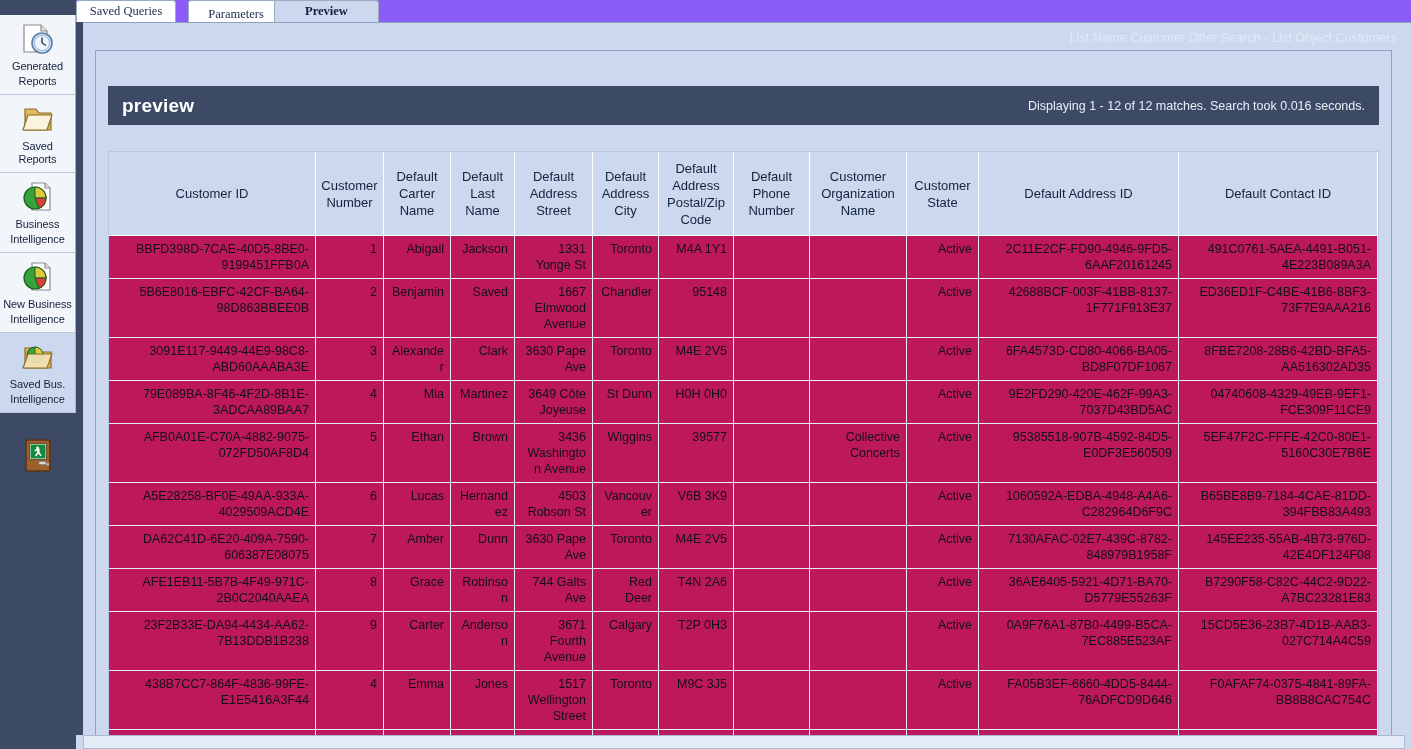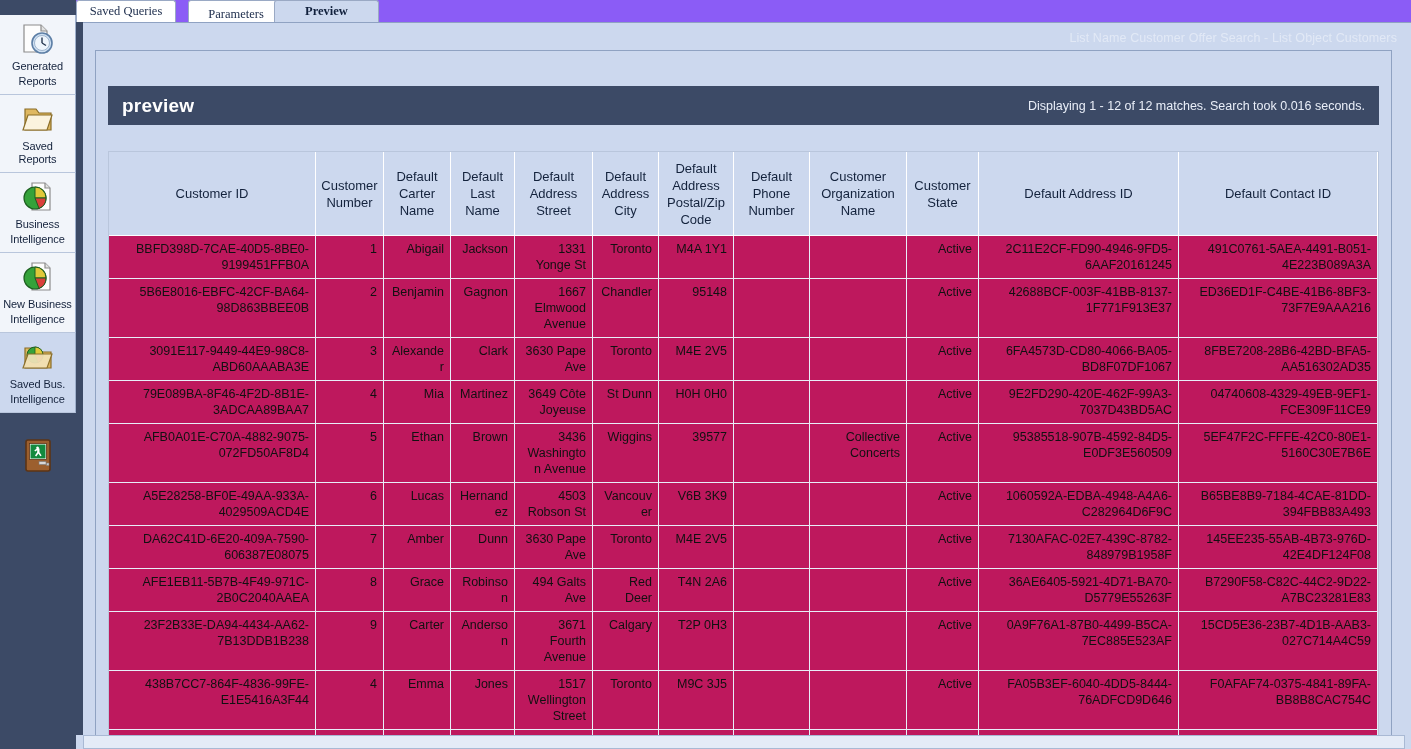--- a/index.html
+++ b/index.html
@@ -352,21 +352,21 @@
                 <td></td>
                 <td></td>
                 <td>Active</td>
                 <td>2C11E2CF-FD90-4946-9FD5-6AAF20161245</td>
                 <td>491C0761-5AEA-4491-B051-4E223B089A3A</td>
               </tr>
               <tr>
                 <td>5B6E8016-EBFC-42CF-BA64-98D863BBEE0B</td>
                 <td>2</td>
                 <td>Benjamin</td>
-                <td>Gagnon</td>
+                <td>Saved</td>
                 <td>1667 Elmwood Avenue</td>
                 <td>Chandler</td>
                 <td>95148</td>
                 <td></td>
                 <td></td>
                 <td>Active</td>
                 <td>42688BCF-003F-41BB-8137-1F771F913E37</td>
                 <td>ED36ED1F-C4BE-41B6-8BF3-73F7E9AAA216</td>
               </tr>
               <tr>
@@ -437,21 +437,21 @@
                 <td></td>
                 <td>Active</td>
                 <td>7130AFAC-02E7-439C-8782-848979B1958F</td>
                 <td>145EE235-55AB-4B73-976D-42E4DF124F08</td>
               </tr>
               <tr>
                 <td>AFE1EB11-5B7B-4F49-971C-2B0C2040AAEA</td>
                 <td>8</td>
                 <td>Grace</td>
                 <td>Robinson</td>
-                <td>494 Galts Ave</td>
+                <td>744 Galts Ave</td>
                 <td>Red Deer</td>
                 <td>T4N 2A6</td>
                 <td></td>
                 <td></td>
                 <td>Active</td>
                 <td>36AE6405-5921-4D71-BA70-D5779E55263F</td>
                 <td>B7290F58-C82C-44C2-9D22-A7BC23281E83</td>
               </tr>
               <tr>
                 <td>23F2B33E-DA94-4434-AA62-7B13DDB1B238</td>
@@ -471,21 +471,21 @@
                 <td>438B7CC7-864F-4836-99FE-E1E5416A3F44</td>
                 <td>4</td>
                 <td>Emma</td>
                 <td>Jones</td>
                 <td>1517 Wellington Street</td>
                 <td>Toronto</td>
                 <td>M9C 3J5</td>
                 <td></td>
                 <td></td>
                 <td>Active</td>
-                <td>FA05B3EF-6040-4DD5-8444-76ADFCD9D646</td>
+                <td>FA05B3EF-6660-4DD5-8444-76ADFCD9D646</td>
                 <td>F0AFAF74-0375-4841-89FA-BB8B8CAC754C</td>
               </tr>
               <tr>
                 <td>BD4E7485-EFB9-43AB-B309-FA205EC64CC5</td>
                 <td>11</td>
                 <td>Olena</td>
                 <td>QA</td>
                 <td>1 WestSt</td>
                 <td>Toronto</td>
                 <td>Q2W 3E4</td>

